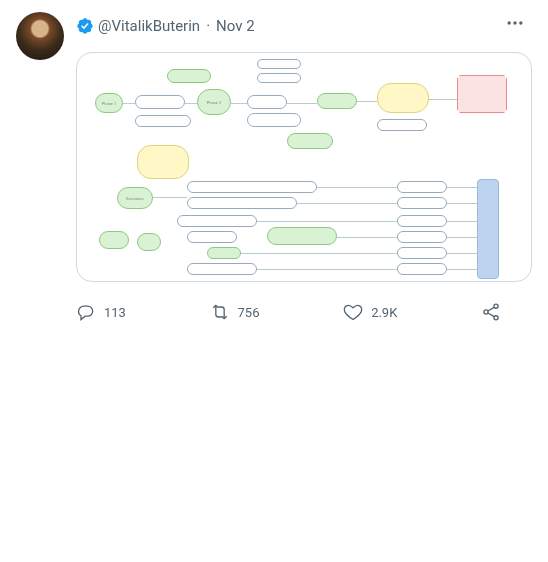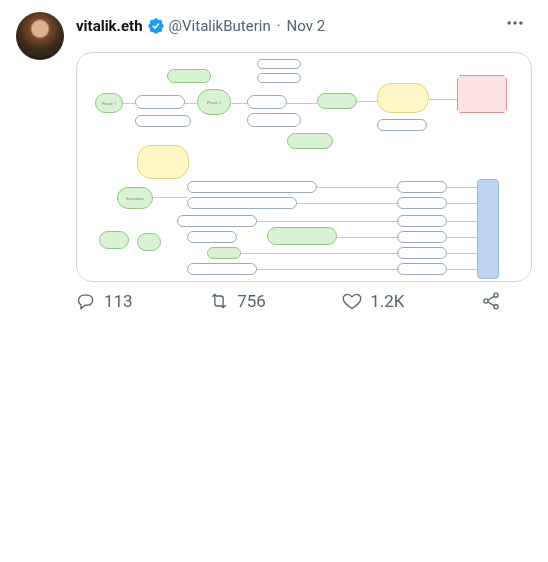--- a/index.html
+++ b/index.html
@@ -94,42 +94,41 @@
   .edge {
     position: absolute;
     background: #bcc;
     height: 1px;
   }
   .actions {
     display: flex;
     justify-content: space-between;
     align-items: center;
     max-width: 425px;
-    margin-top: 9px;
+    margin-top: 20px;
     color: #536471;
-    font-size: 17px;
+    font-size: 13px;
   }
   .action {
     display: flex; align-items: center; gap: 8px;
     cursor: pointer;
   }
   .action svg { width: 20px; height: 20px; }
   .icon-stroke { fill: none; stroke: #536471; stroke-width: 1.6; }
 </style>
 </head>
 <body>
 
 <div class="tweet">
 
   <div class="avatar"></div>
 
   <div class="tweet-main">
 
     <div class="header-row">
-      <span class="display-name">vitalik.eth</span>
       <span class="verified-badge">
         <svg viewBox="0 0 24 24" width="18" height="18">
             <path fill="#1d9bf0" d="M22.25 12c0-1.43-.88-2.67-2.19-3.34.46-1.39.2-2.9-.81-3.91s-2.52-1.27-3.91-.81c-.67-1.31-1.91-2.19-3.34-2.19s-2.67.88-3.34 2.19c-1.39-.46-2.9-.2-3.91.81s-1.27 2.52-.81 3.91c-1.31.67-2.19 1.91-2.19 3.34s.88 2.67 2.19 3.34c-.46 1.39-.2 2.9.81 3.91s2.52 1.27 3.91.81c.67 1.31 1.91 2.19 3.34 2.19s2.67-.88 3.34-2.19c1.39.46 2.9.2 3.91-.81s1.27-2.52.81-3.91c1.31-.67 2.19-1.91 2.19-3.34zm-11.71 4.2L6.8 12.46l1.41-1.42 2.26 2.26 4.8-5.23 1.47 1.36-6.2 6.77z"></path>
           </svg>
       </span>
       <span class="meta-gray">@VitalikButerin</span>
       <span class="dot">·</span>
       <span class="meta-gray">Nov 2</span>
       <div class="more-wrap">
         <div class="more-btn">
@@ -221,21 +220,21 @@
       <div class="action">
         <svg viewBox="0 0 24 24">
             <path class="icon-stroke" d="M4 7l3-3 3 3M7 4v11a3 3 0 0 0 3 3h4M20 17l-3 3-3-3M17 20V9a3 3 0 0 0-3-3h-4"></path>
           </svg>
         <span>756</span>
       </div>
       <div class="action">
         <svg viewBox="0 0 24 24">
             <path class="icon-stroke" d="M12 21s-7.5-4.8-10-9.5C.5 7.5 3 4 6.5 4c2 0 3.5 1 5.5 3 2-2 3.5-3 5.5-3C21 4 23.5 7.5 22 11.5 19.5 16.2 12 21 12 21z"></path>
           </svg>
-        <span>1.2K</span>
+        <span>2.9K</span>
       </div>
       <div class="action">
         <svg viewBox="0 0 24 24">
           <circle class="icon-stroke" cx="18" cy="5" r="2.5"></circle>
           <circle class="icon-stroke" cx="6" cy="12" r="2.5"></circle>
           <circle class="icon-stroke" cx="18" cy="19" r="2.5"></circle>
           <path class="icon-stroke" d="M8.2 10.8l7.6-4.4M8.2 13.2l7.6 4.4"></path>
         </svg>
       </div>
     </div>

